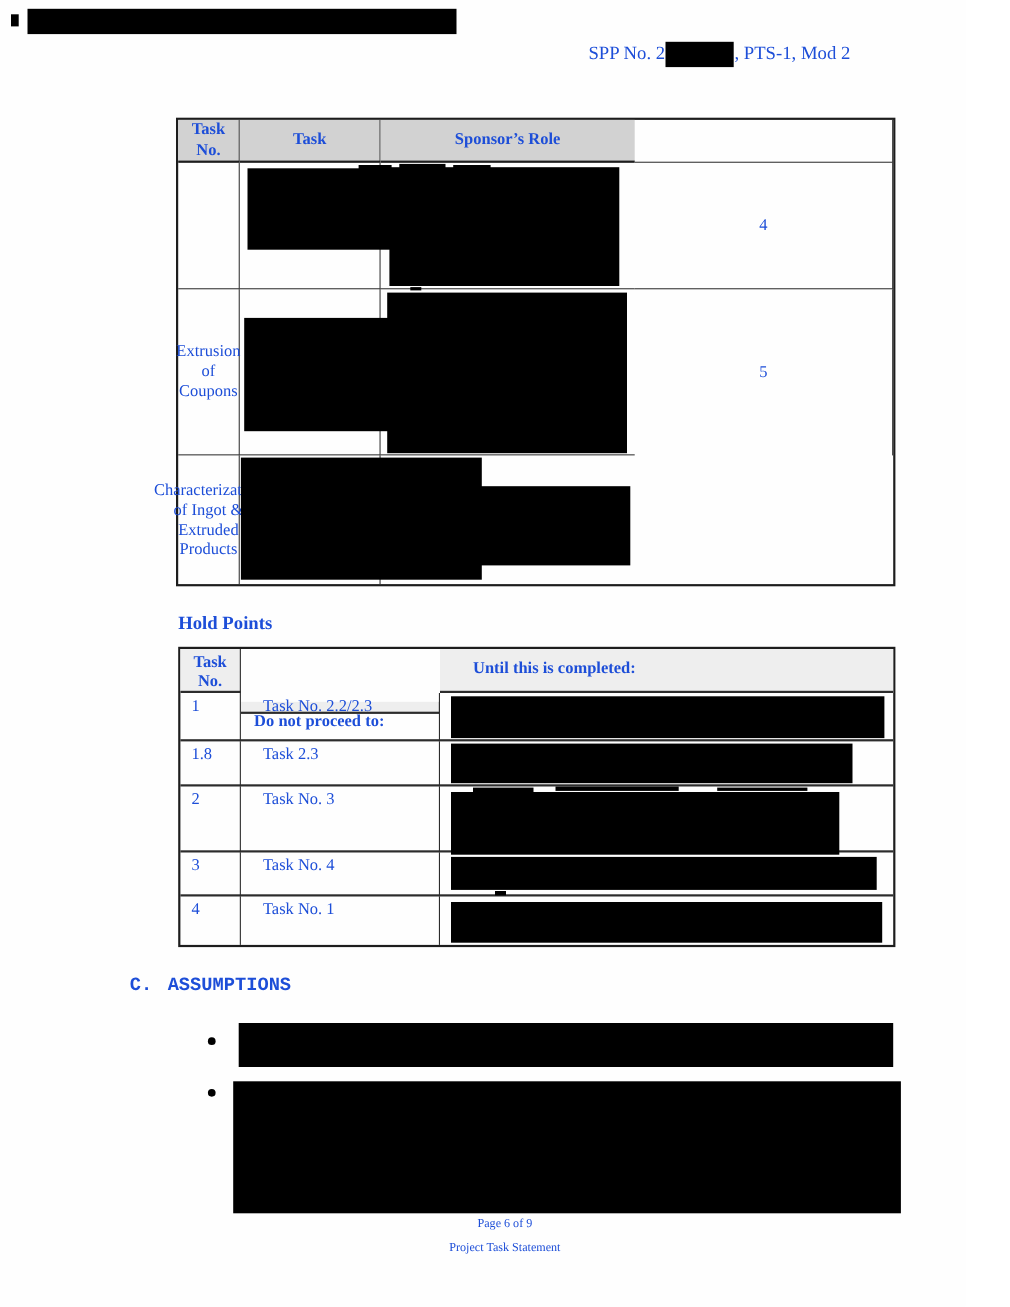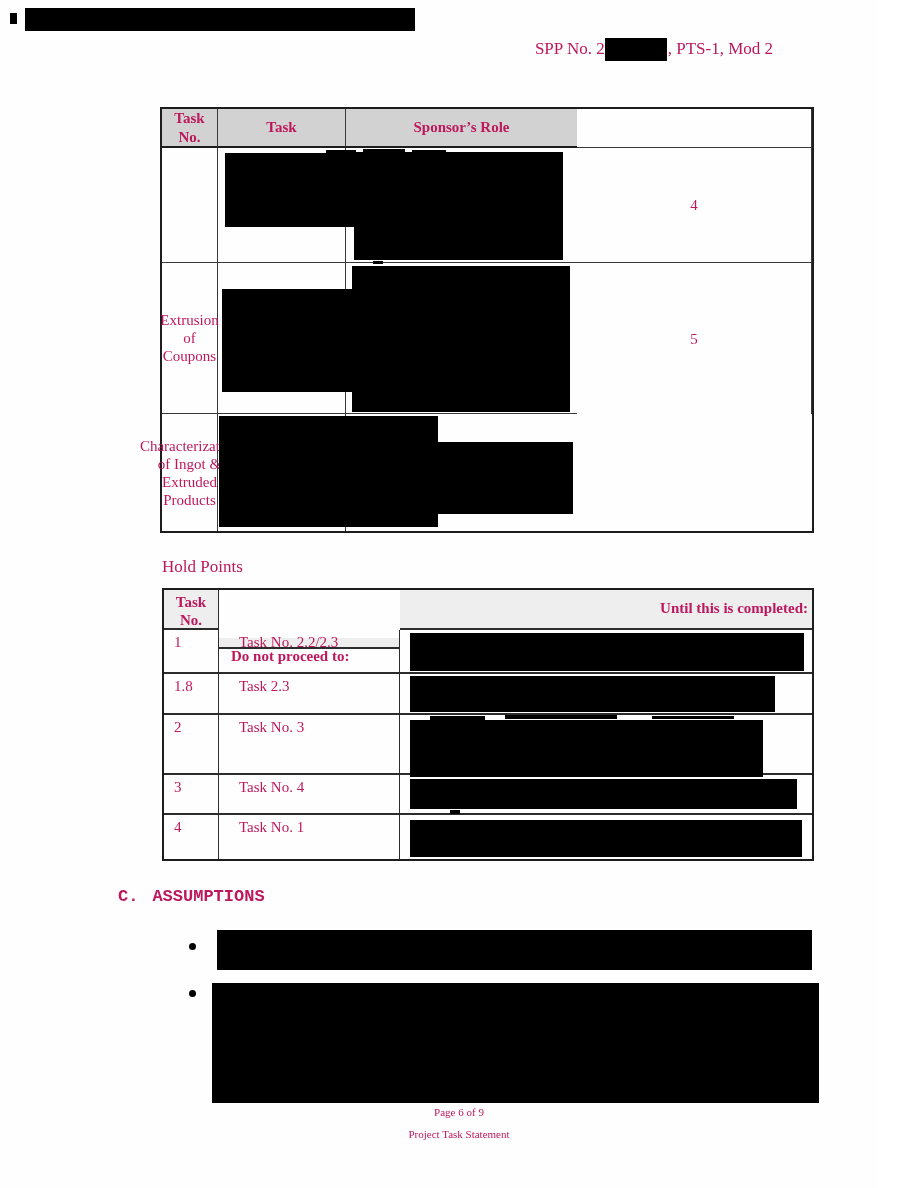--- a/index.html
+++ b/index.html
@@ -1,18 +1,18 @@
 <!DOCTYPE html>
 <html><head>
 <meta charset="utf-8">
 <style>
   html,body{margin:0;padding:0;background:#ffffff;}
   #page{
     position:relative;width:878px;height:1188px;background:#fefefe;
-    font-family:"Liberation Serif","DejaVu Serif",serif;color:#be185d;
+    font-family:"Liberation Serif","DejaVu Serif",serif;color:#1d4ed8;
     overflow:hidden;
   }
   .redaction{position:absolute;background:#000;}
   .frag{position:absolute;background:#000;}
   .bullet-dot{position:absolute;width:7px;height:7px;border-radius:50%;background:#000;}
 
   
   #spp-line{
     position:absolute;top:37px;right:105px;height:24px;
     display:flex;align-items:center;font-size:17px;white-space:pre;
@@ -34,36 +34,36 @@
     box-sizing:border-box;line-height:18px;
   }
   #task-table .cell.last-col{border-right:none;text-align:right;}
   #task-table .cell.last-row{border-bottom:none;}
   #task-table .th{
     background:#d2d2d2;font-weight:bold;border-bottom:2px solid #1d1d1d;
     white-space:pre-line;line-height:19px;
   }
 
   
-  #hold-title{position:absolute;left:162px;top:557px;font-size:17px;font-weight:normal;}
+  #hold-title{position:absolute;left:162px;top:557px;font-size:17px;font-weight:bold;}
   #hold-table{
     position:absolute;left:162px;top:588px;
     display:grid;
     grid-template-columns:55px 181px 412px;
     grid-template-rows:40px 44px 41px 60px 40px 44px;
     border:2px solid #1d1d1d;
     font-size:15px;
   }
   #hold-table .cell{
     position:relative;border-right:1px solid #2c2c2c;border-bottom:2px solid #2c2c2c;
     box-sizing:border-box;padding:3px 4px 0 10px;line-height:18px;
   }
   #hold-table .cell.c2{padding-left:20px;}
   #hold-table .cell.c3{padding-left:0;}
-  #hold-table .cell.last-col{border-right:none;text-align:right;}
+  #hold-table .cell.last-col{border-right:none;}
   #hold-table .cell.last-row{border-bottom:none;}
   #hold-table .th{
     background:#eeeeee;font-weight:bold;
   }
   #hold-table .th.c1{text-align:center;white-space:pre-line;padding-left:4px;line-height:18px;}
   #hold-table .th.c2{padding-left:12px;padding-top:9px;margin-top:48px;}
   #hold-table .th.c3{padding-left:30px;padding-top:9px;}
 
   
   #assumptions-heading{position:absolute;left:118px;top:887px;font-size:17px;font-weight:bold;font-family:Liberation Mono, monospace;}

